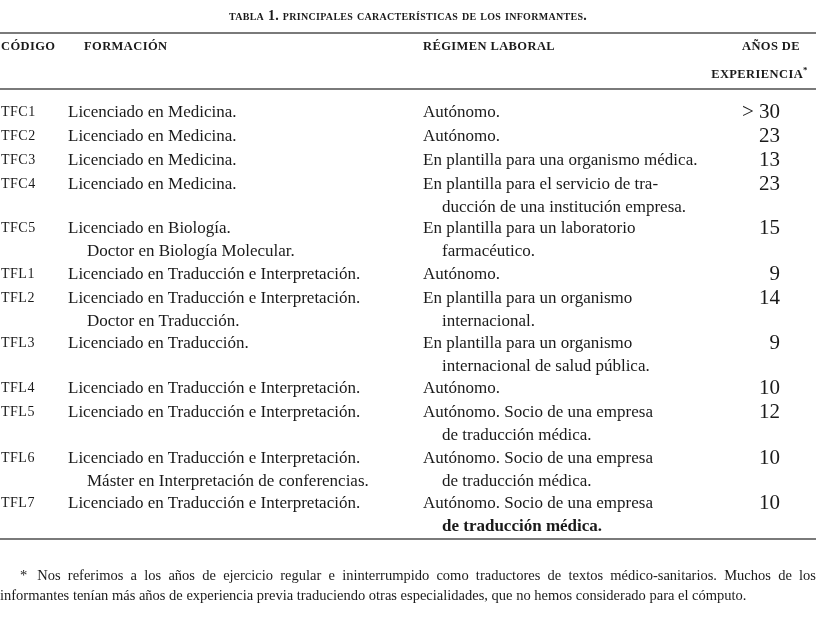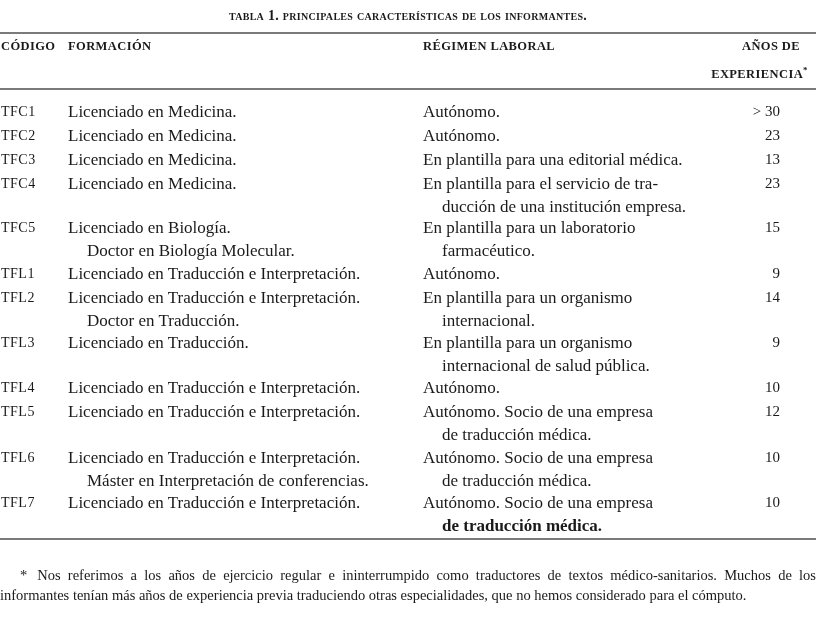--- a/index.html
+++ b/index.html
@@ -13,34 +13,34 @@
     font-size: 14px; font-weight: bold; letter-spacing: 0.3px;
     font-variant: small-caps; text-transform: lowercase;
   }
   .rule { position: absolute; left: 0; width: 816px; height: 2px; background: #7a7a7a; }
   .rule.top { top: 32px; }
   .rule.mid { top: 88px; }
   .rule.bottom { top: 538px; }
 
   .hdr { position: absolute; font-size: 12.5px; font-weight: bold; letter-spacing: 0.4px; }
   .hdr.codigo { left: 1px; top: 39px; }
-  .hdr.formacion { left: 68px; top: 39px; }
+  .hdr.formacion { left: 84px; top: 39px; }
   .hdr.regimen { left: 423px; top: 39px; }
   .hdr.anos1 { right: 16px; top: 39px; }
   .hdr.anos2 { right: 8px; top: 65px; }
   .hdr sup { font-size: 9px; vertical-align: 5px; }
 
   .row { position: absolute; left: 0; width: 816px; font-size: 17px; line-height: 23px; }
   .code { position: absolute; left: 1px; top: 0; font-size: 14px; letter-spacing: 0.5px; }
   .form { position: absolute; left: 68px; top: 0; width: 345px; }
   .form .sub { padding-left: 19px; display: block; }
   .reg { position: absolute; left: 423px; top: 0; width: 300px; }
   .reg .sub { padding-left: 19px; display: block; }
   .reg .sub.bold { font-weight: bold; }
-  .years { position: absolute; right: 36px; top: 0; text-align: right; font-size: 15px; }
+  .years { position: absolute; right: 36px; top: 0; text-align: right; font-size: 21px; }
 
   .footnote {
     position: absolute; left: 0; top: 565px; width: 816px;
     font-size: 14.5px; line-height: 20px; text-align: justify;
   }
   .footnote .mark { padding-left: 20px; padding-right: 10px; }
 </style>
 </head>
 <body>
 
@@ -76,21 +76,21 @@
         <span style="display: block;">Autónomo.</span>
       </div>
       <div class="years">23</div>
     </div>
     <div class="row" style="top: 148px;">
       <div class="code">TFC3</div>
       <div class="form">
         <span style="display: block;">Licenciado en Medicina.</span>
       </div>
       <div class="reg">
-        <span style="display: block;">En plantilla para una editorial médica.</span>
+        <span style="display: block;">En plantilla para una organismo médica.</span>
       </div>
       <div class="years">13</div>
     </div>
     <div class="row" style="top: 172px;">
       <div class="code">TFC4</div>
       <div class="form">
         <span style="display: block;">Licenciado en Medicina.</span>
       </div>
       <div class="reg">
         <span style="display: block;">En plantilla para el servicio de tra-</span>

